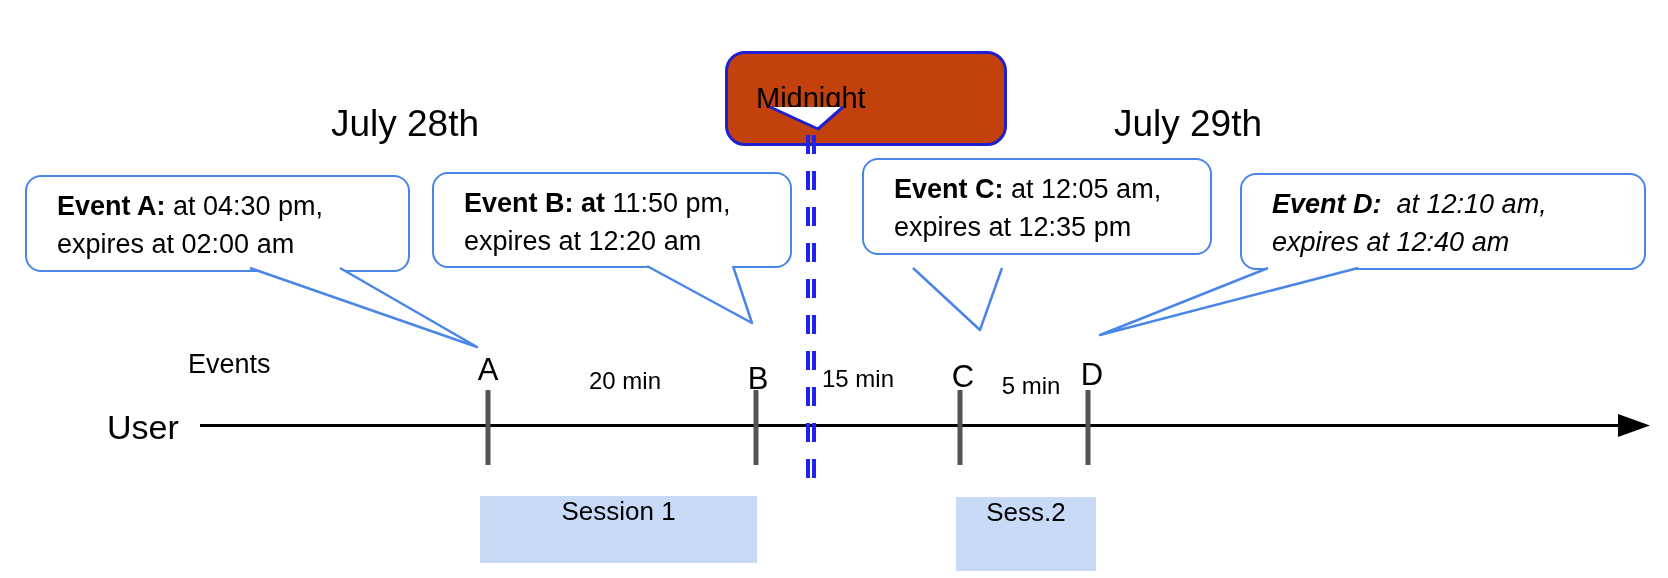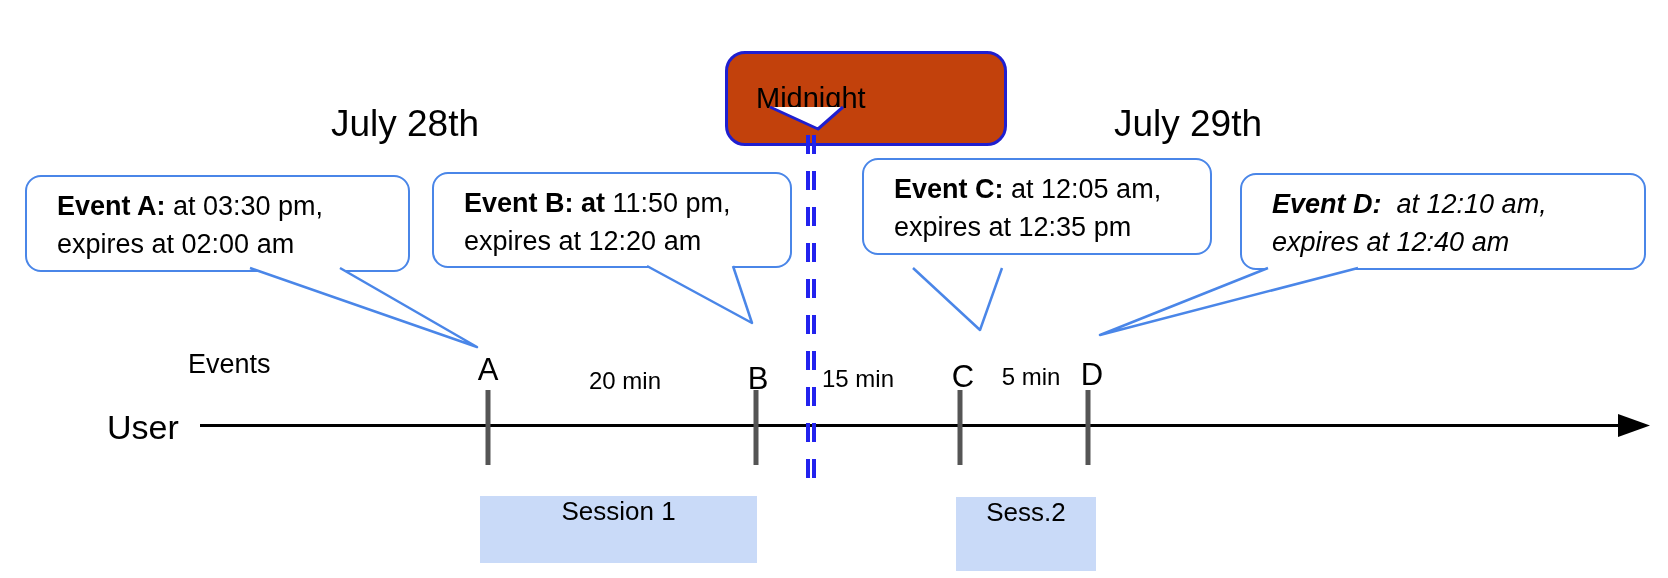--- a/index.html
+++ b/index.html
@@ -35,21 +35,21 @@
 
   .tick-label { position:absolute; font-size:31px; transform:translateX(-50%); white-space:nowrap; }
   .tick-a { left:488px;  top:352px; }
   .tick-b { left:758px;  top:361px; }
   .tick-c { left:963px;  top:359px; }
   .tick-d { left:1092px; top:357px; }
 
   .interval-label { position:absolute; font-size:24px; transform:translateX(-50%); white-space:nowrap; }
   .interval-1 { left:625px;  top:367px; }
   .interval-2 { left:858px;  top:365px; }
-  .interval-3 { left:1031px; top:363px; }
+  .interval-3 { left:1031px; top:372px; }
 
   .session {
     position:absolute; background:var(--session-fill,#c9daf8);
     display:flex; align-items:flex-start; justify-content:center; font-size:26px; z-index:1;
   }
   .session-1 { left:480px; top:496px; width:277px; height:67px; }
   .session-2 { left:956px; top:497px; width:140px; height:74px; }
 
   .overlay { position:absolute; left:0; top:0; z-index:3; pointer-events:none; }
   .axis-line    { stroke:#000; stroke-width:3; }
@@ -65,21 +65,21 @@
 <div class="stage">
 
   <div class="date-label date-left">July 28th</div>
   <div class="date-label date-right">July 29th</div>
 
   <div class="midnight-box">
     <span>Midnight</span>
   </div>
 
   <div class="callout callout-a">
-    <div class="callout-line"><b>Event A:</b><span> at 03:30 pm,</span></div>
+    <div class="callout-line"><b>Event A:</b><span> at 04:30 pm,</span></div>
     <div class="callout-line">expires at 02:00 am</div>
   </div>
 
   <div class="callout callout-b">
     <div class="callout-line"><b>Event B: at</b><span> 11:50 pm,</span></div>
     <div class="callout-line">expires at 12:20 am</div>
   </div>
 
   <div class="callout callout-c">
     <div class="callout-line"><b>Event C:</b><span> at 12:05 am,</span></div>

